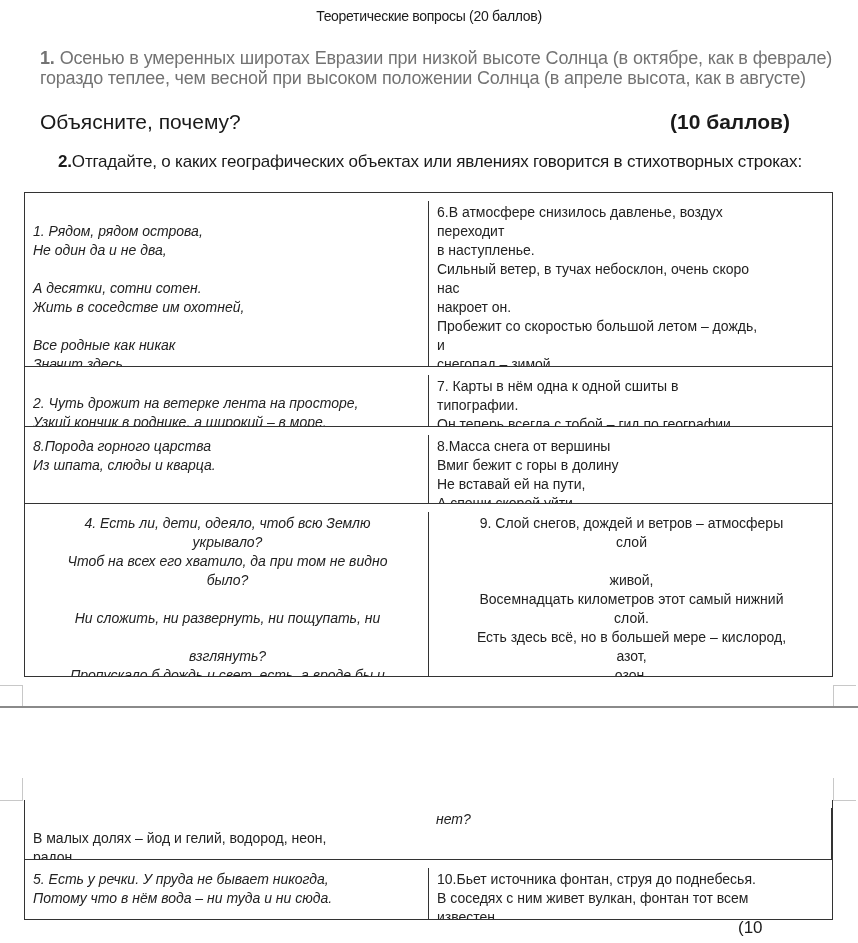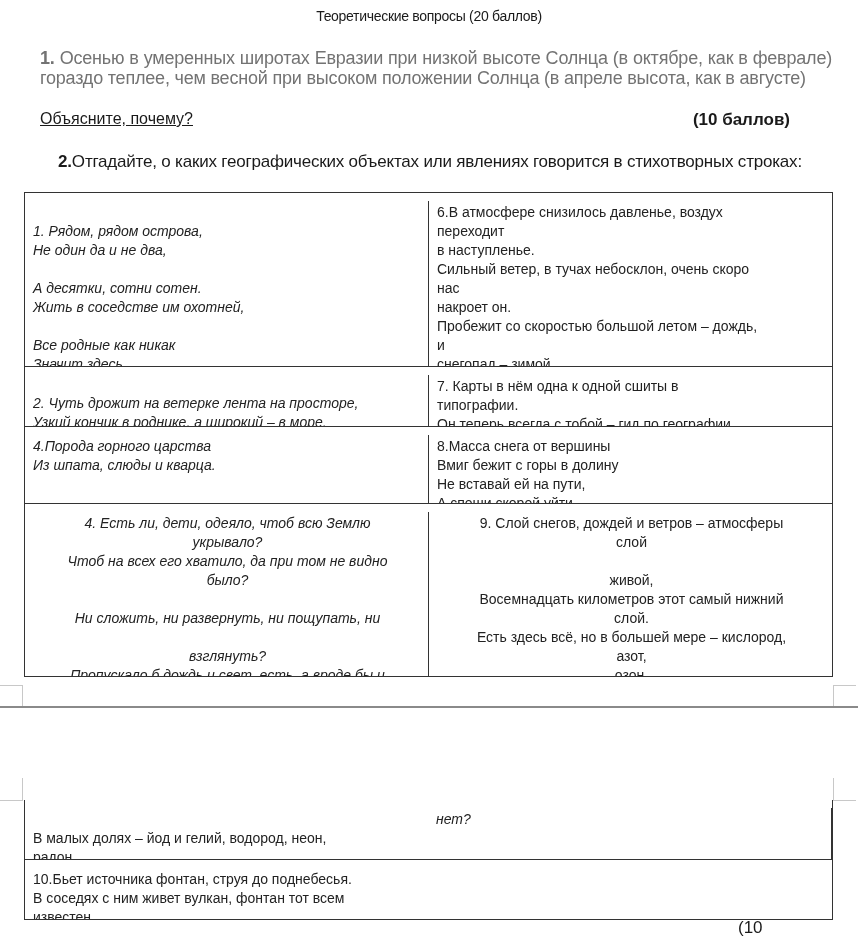--- a/index.html
+++ b/index.html
@@ -12,24 +12,24 @@
       text-align: center; font-size: 14px; color: #1a1a1a;
       font-family: "Liberation Sans", sans-serif; letter-spacing: -0.3px;
     }
     .q1 {
       position: absolute; left: 40px; top: 48px; width: 792px;
       font-size: 18px; line-height: 20px; color: #737373; text-align: justify;
       letter-spacing: -0.2px;
     }
     .q1 .num { font-weight: bold; }
     .q1-explain {
-      position: absolute; left: 40px; top: 110px; font-size: 16px; color: #1a1a1a; text-decoration: underline;
+      position: absolute; left: 40px; top: 110px; font-size: 21px; color: #1a1a1a;
     }
     .q1-points {
-      position: absolute; right: 68px; top: 110px; font-size: 17px; color: #1a1a1a; font-weight: bold;
+      position: absolute; right: 68px; top: 110px; font-size: 21px; color: #1a1a1a; font-weight: bold;
     }
     .q2 {
       position: absolute; left: 40px; top: 152px; width: 780px;
       font-size: 17px; line-height: 20px; color: #1a1a1a; letter-spacing: -0.2px; text-align: center;
     }
     .q2 .num { font-weight: bold; }
 
     .tbl {
       position: absolute; left: 24px; width: 809px;
       border: 1.5px solid #333333; box-sizing: border-box;
@@ -93,21 +93,21 @@
   </div>
   <div class="row" style="height:59px;">
     <div class="cell left" style="padding-top:0;">
 2. Чуть дрожит на ветерке лента на просторе,
 Узкий кончик в роднике, а широкий – в море.</div>
     <div class="cell right">7. Карты в нём одна к одной сшиты в
 типографии.
 Он теперь всегда с тобой – гид по географии.</div>
   </div>
   <div class="row" style="height:76px;">
-    <div class="cell left">4.Порода горного царства
+    <div class="cell left">8.Порода горного царства
 Из шпата, слюды и кварца.</div>
     <div class="cell right">8.Масса снега от вершины
 Вмиг бежит с горы в долину
 Не вставай ей на пути,
 А спеши скорей уйти.</div>
   </div>
   <div class="row" style="height:172px; border-bottom:none;text-align:center;">
     <div class="cell left">4. Есть ли, дети, одеяло, чтоб всю Землю
 укрывало?
 Чтоб на всех его хватило, да при том не видно
@@ -136,19 +136,21 @@
 <div class="corner tr-top"></div>
 
 <div class="tbl" style="top:800px; border-top:none;">
   <div class="row" style="height:59px;">
     <div class="cell right">
 В малых долях – йод и гелий, водород, неон,
 радон.</div>
     <div class="cell left">нет?</div>
   </div>
   <div class="row" style="height:59px;">
+    <div class="cell left">5. Есть у речки. У пруда не бывает никогда,
+Потому что в нём вода – ни туда и ни сюда.</div>
     <div class="cell right">10.Бьет источника фонтан, струя до поднебесья.
 В соседях с ним живет вулкан, фонтан тот всем
 известен.</div>
   </div>
 </div>
 
 <div class="tail-points">(10</div>
 
 </body></html>

